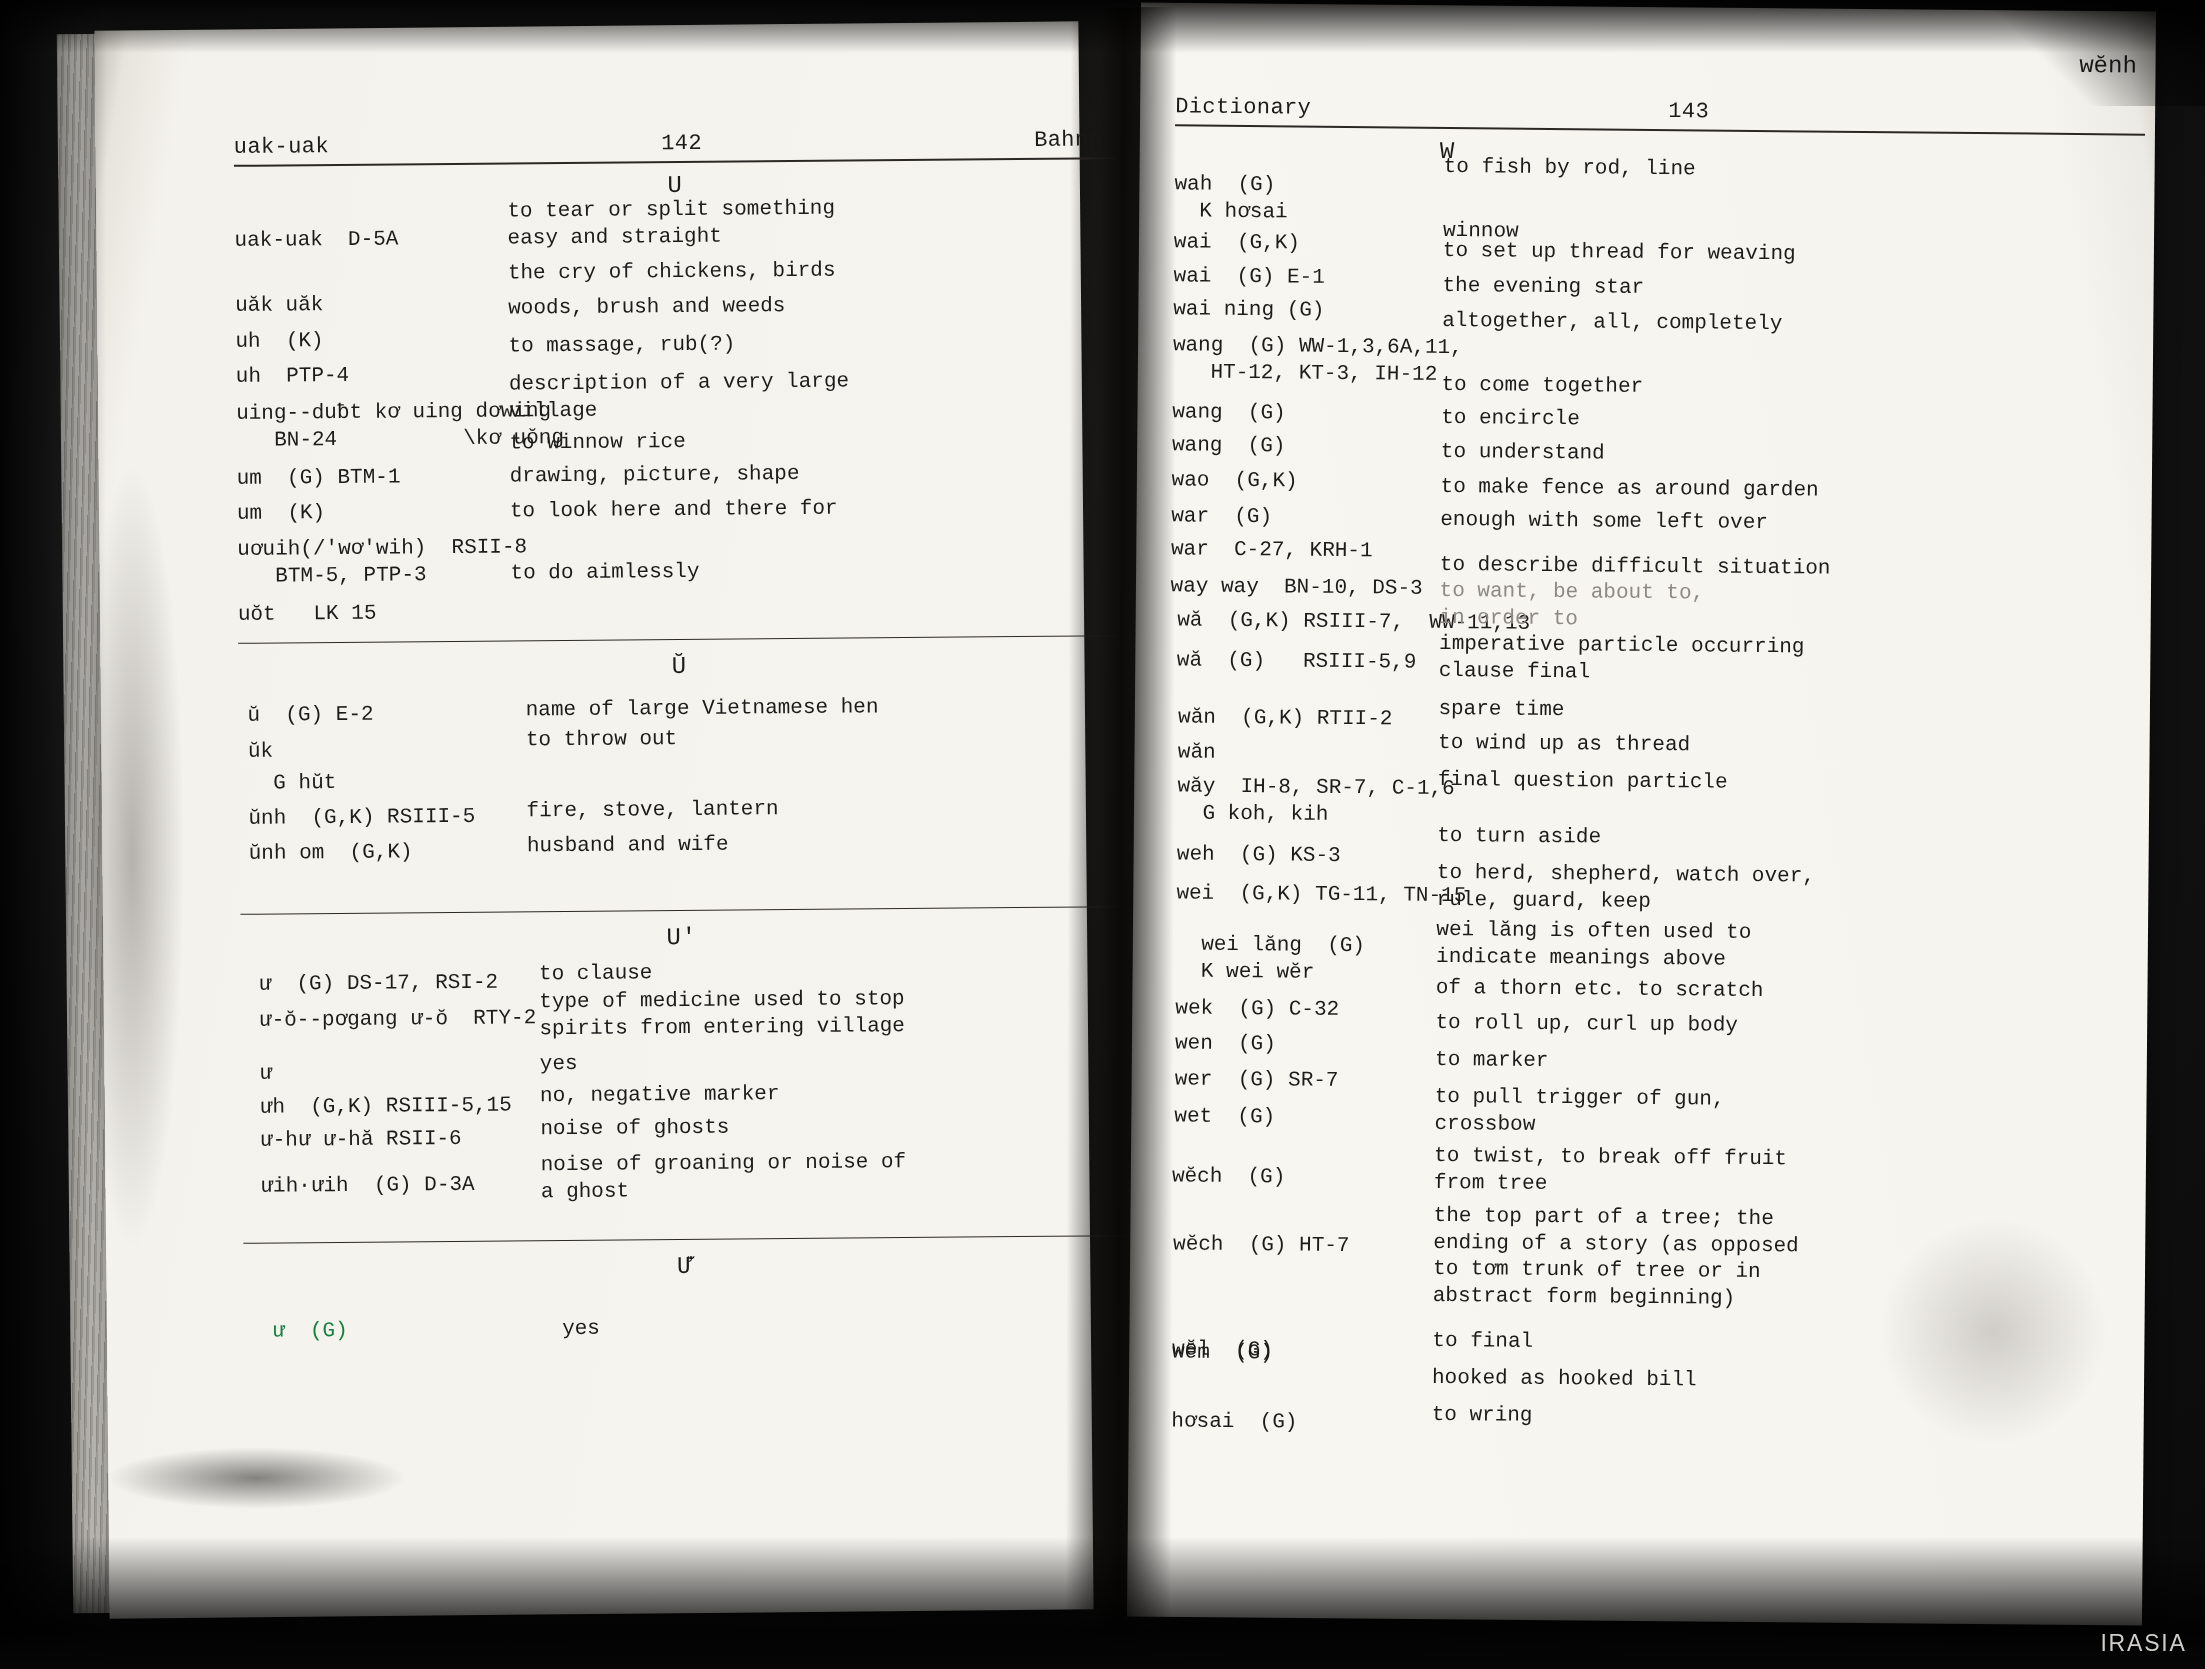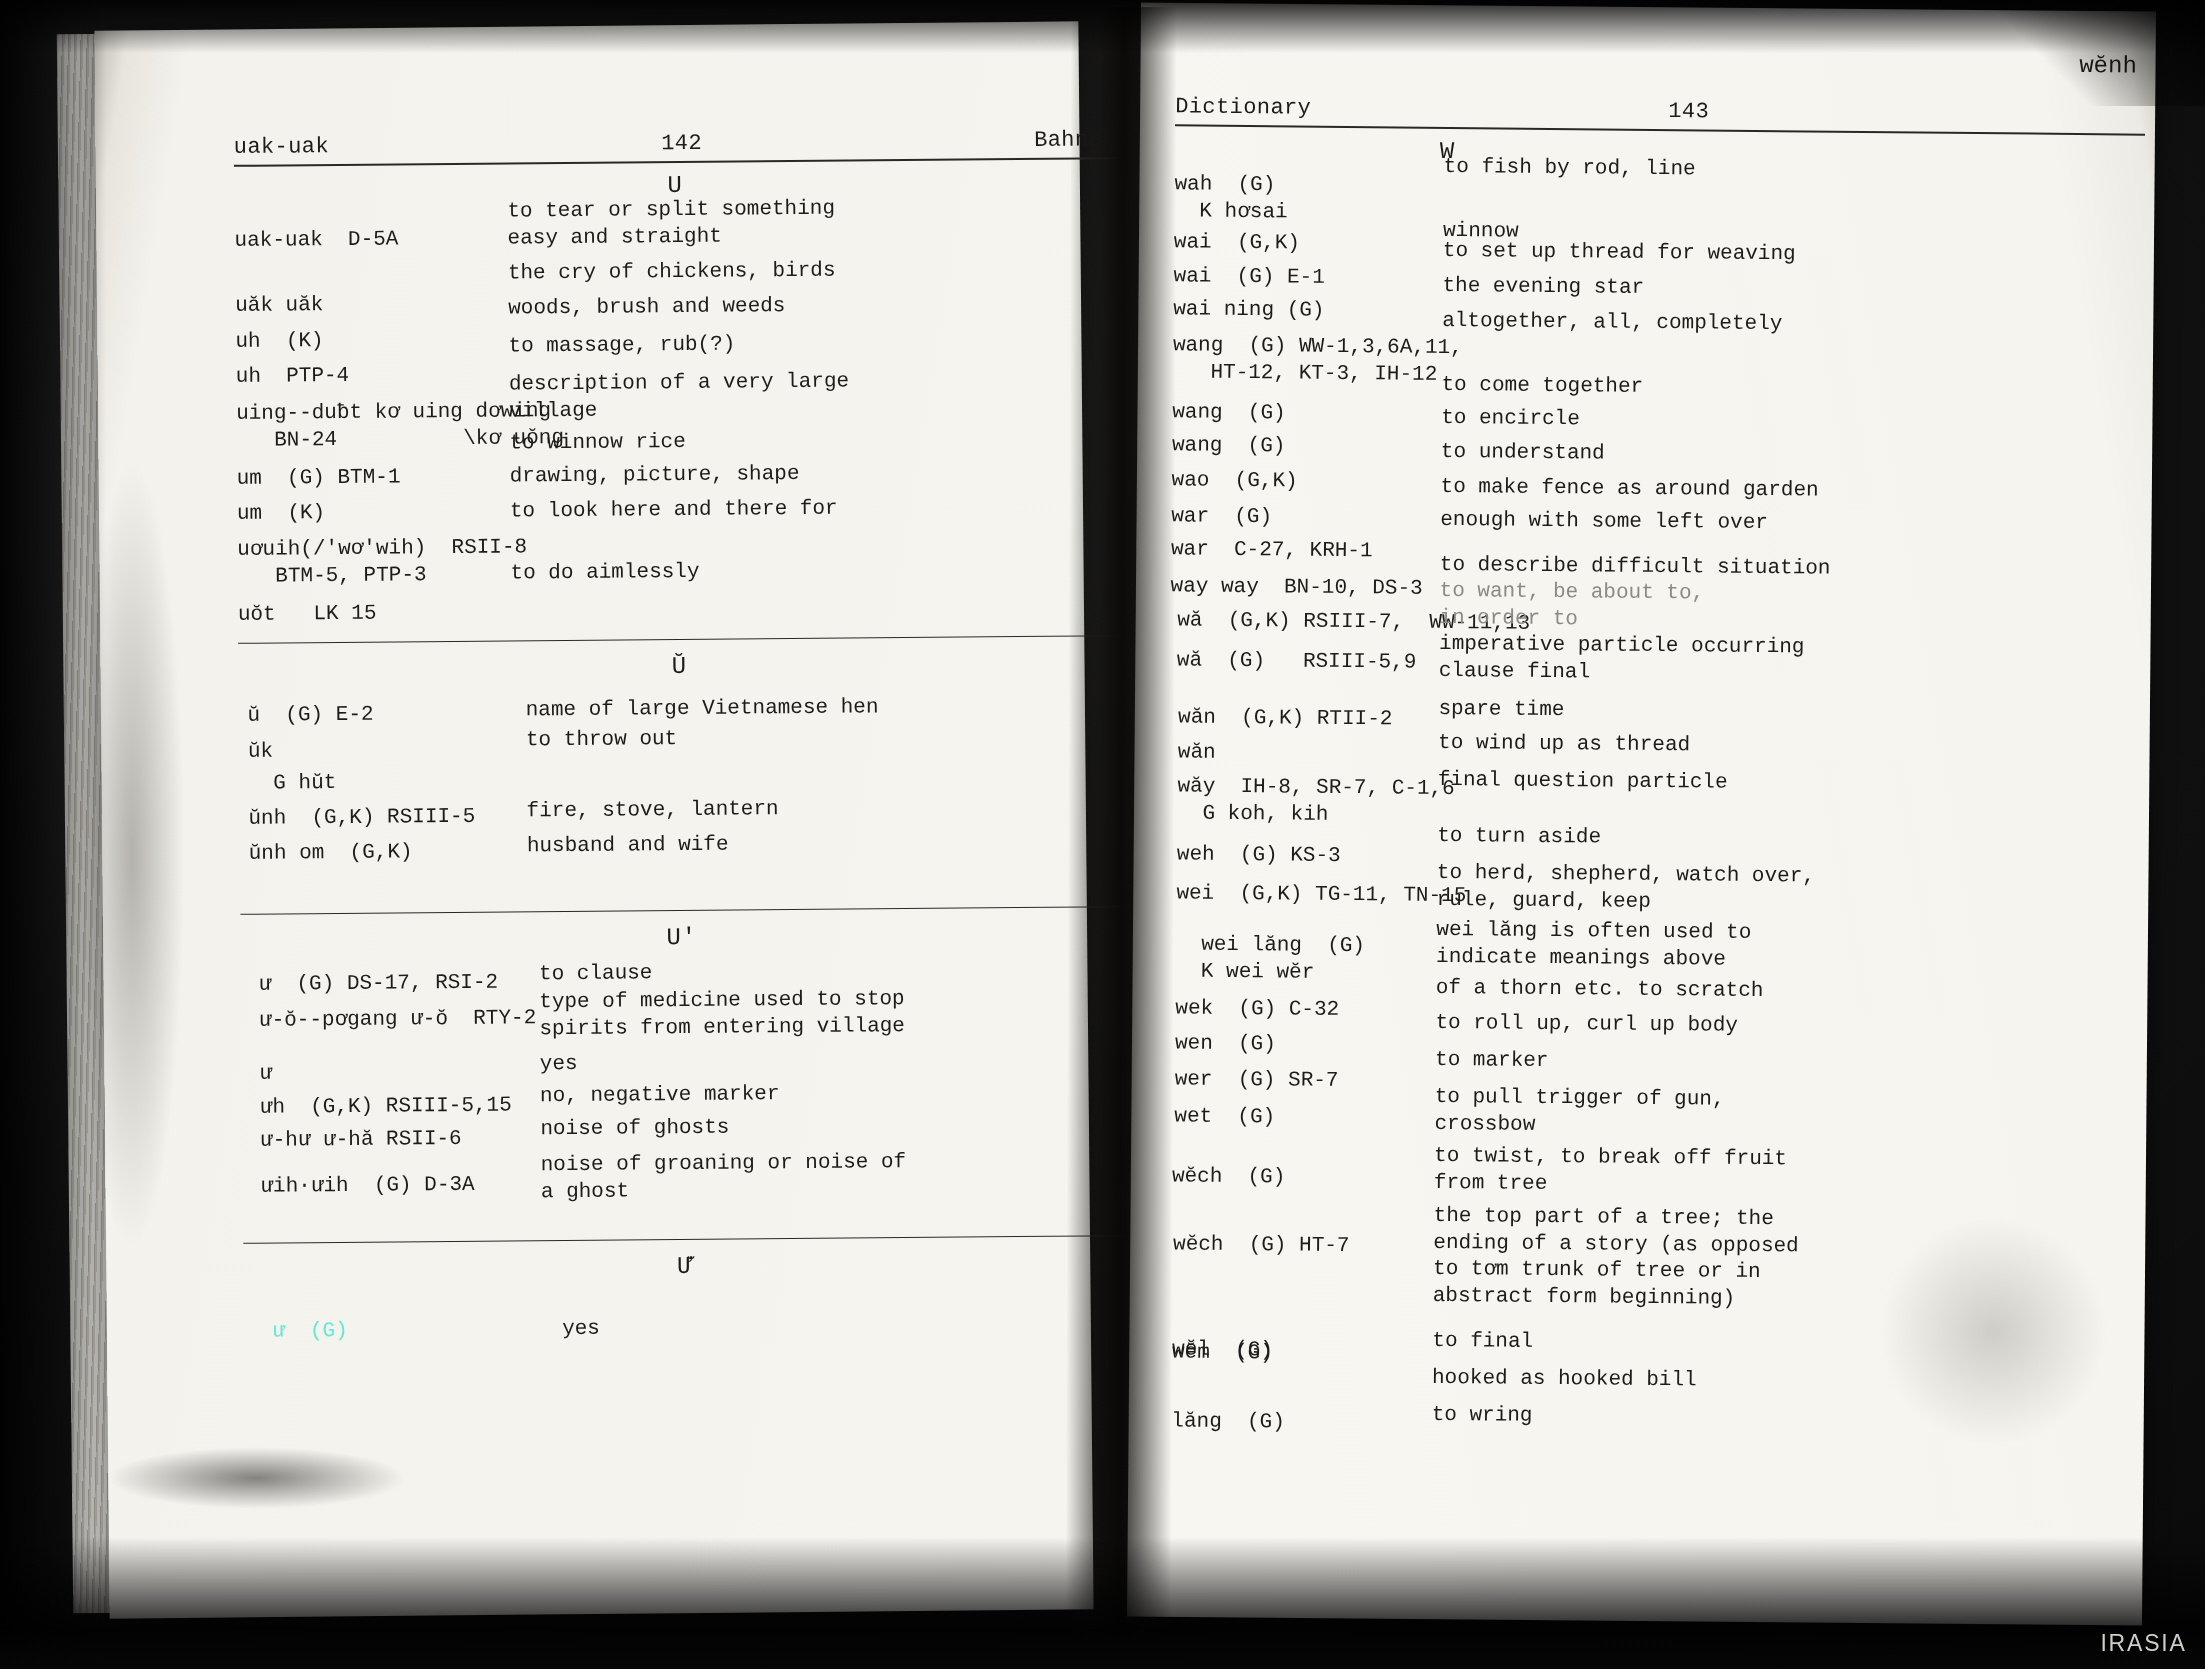--- a/index.html
+++ b/index.html
@@ -186,21 +186,21 @@
     font-size: 21px;
     line-height: 1.28;
     white-space: pre;
   }
   .gl {
     position: absolute;
     font-size: 21px;
     line-height: 1.28;
     white-space: pre;
   }
-  .faint { color: #5eead4; }
+  .faint { color: #15803d; }
   .vfaint { color: #8d8a86; }
 
   
   .watermark {
     position: absolute;
     right: 19.4px;
     bottom: 12.4px;
     color: #cfcdc9;
     font-size: 23px;
     letter-spacing: 1.8px;
@@ -436,21 +436,21 @@
 ending of a story (as opposed
 to tơm trunk of tree or in
 abstract form beginning)</div>
 
         <div class="hw" style="left:8.8px; top:1165px">wĕl  (G)</div>
         <div class="gl" style="left:269px; top:1154px">to final</div>
 
         <div class="hw" style="left:8.8px; top:1168px">wĕm  (G)</div>
         <div class="gl" style="left:269px; top:1191px">hooked as hooked bill</div>
 
-        <div class="hw" style="left:8.8px; top:1237px">lăng  (G)</div>
+        <div class="hw" style="left:8.8px; top:1237px">hơsai  (G)</div>
         <div class="gl" style="left:269px; top:1228px">to wring</div>
       </div>
     </div>
 
     <div class="gutter"></div>
   </div>
 
   <div class="smudge sm1"></div>
   <div class="smudge sm2"></div>
   <div class="smudge sm3"></div>

